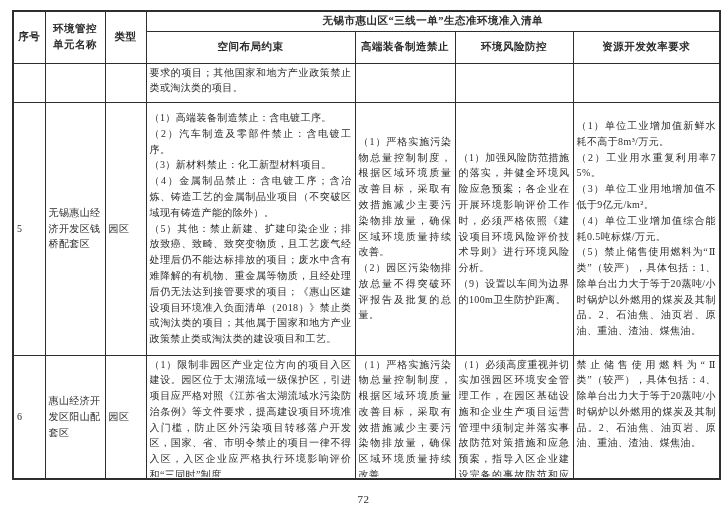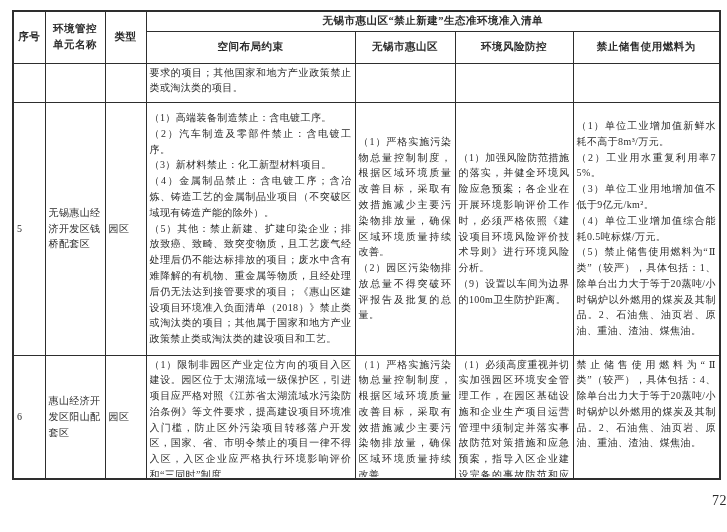--- a/index.html
+++ b/index.html
@@ -45,22 +45,22 @@
   .center { text-align: left; letter-spacing: 0.4px; }
   tr.rowA td { height: 39px; vertical-align: top; }
   tr.row5 td { height: 253px; }
   tr.row6 td { height: 124px; vertical-align: top; }
   tr.row6 .clip6 { max-height: 120px; overflow: hidden; }
   tr.row6 td.namecell, tr.row6 td.idxcell, tr.row6 td.typecell { vertical-align: middle; }
   .page-number {
     position: absolute;
     top: 493px; left: 0;
     width: 727px;
-    text-align: right;
-    font-size: 14px;
+    text-align: center;
+    font-size: 11px;
     letter-spacing: 0.5px;
   }
 </style>
 </head>
 <body>
 
 <div>
   <table class="doc">
     <colgroup>
       <col style="width:32px">
@@ -76,35 +76,35 @@
         <th rowspan="2" class="head">
             <div>序号</div>
           </th>
         <th rowspan="2" class="head">
             <div>环境管控单元名称</div>
           </th>
         <th rowspan="2" class="head">
             <div>类型</div>
           </th>
         <th colspan="4" class="head">
-            <div>无锡市惠山区“禁止新建”生态准环境准入清单</div>
+            <div>无锡市惠山区“三线一单”生态准环境准入清单</div>
           </th>
       </tr>
       <tr class="hrow2">
         <th class="head">
             <div>空间布局约束</div>
           </th>
         <th class="head">
-            <div>无锡市惠山区</div>
+            <div>高端装备制造禁止</div>
           </th>
         <th class="head">
             <div>环境风险防控</div>
           </th>
         <th class="head">
-            <div>禁止储售使用燃料为</div>
+            <div>资源开发效率要求</div>
           </th>
       </tr>
 
       <tr class="rowA">
         <td class="idxcell center">
             <div></div>
           </td>
         <td class="namecell center">
             <div></div>
           </td>

